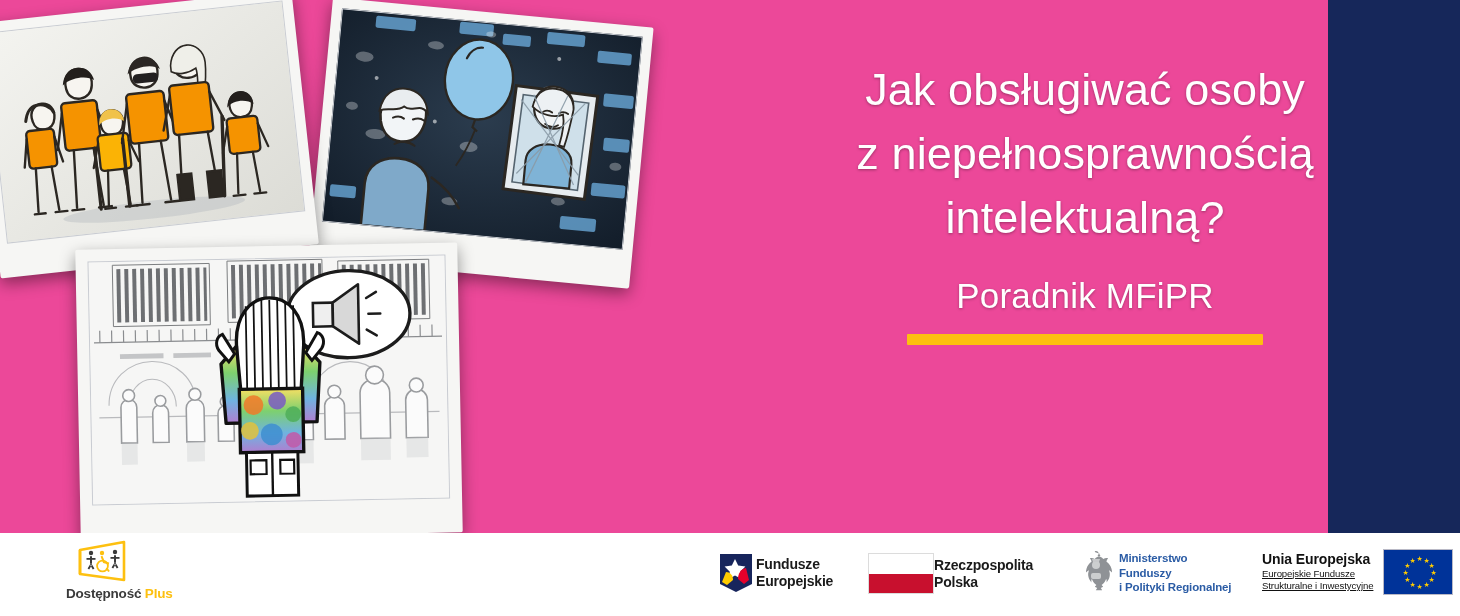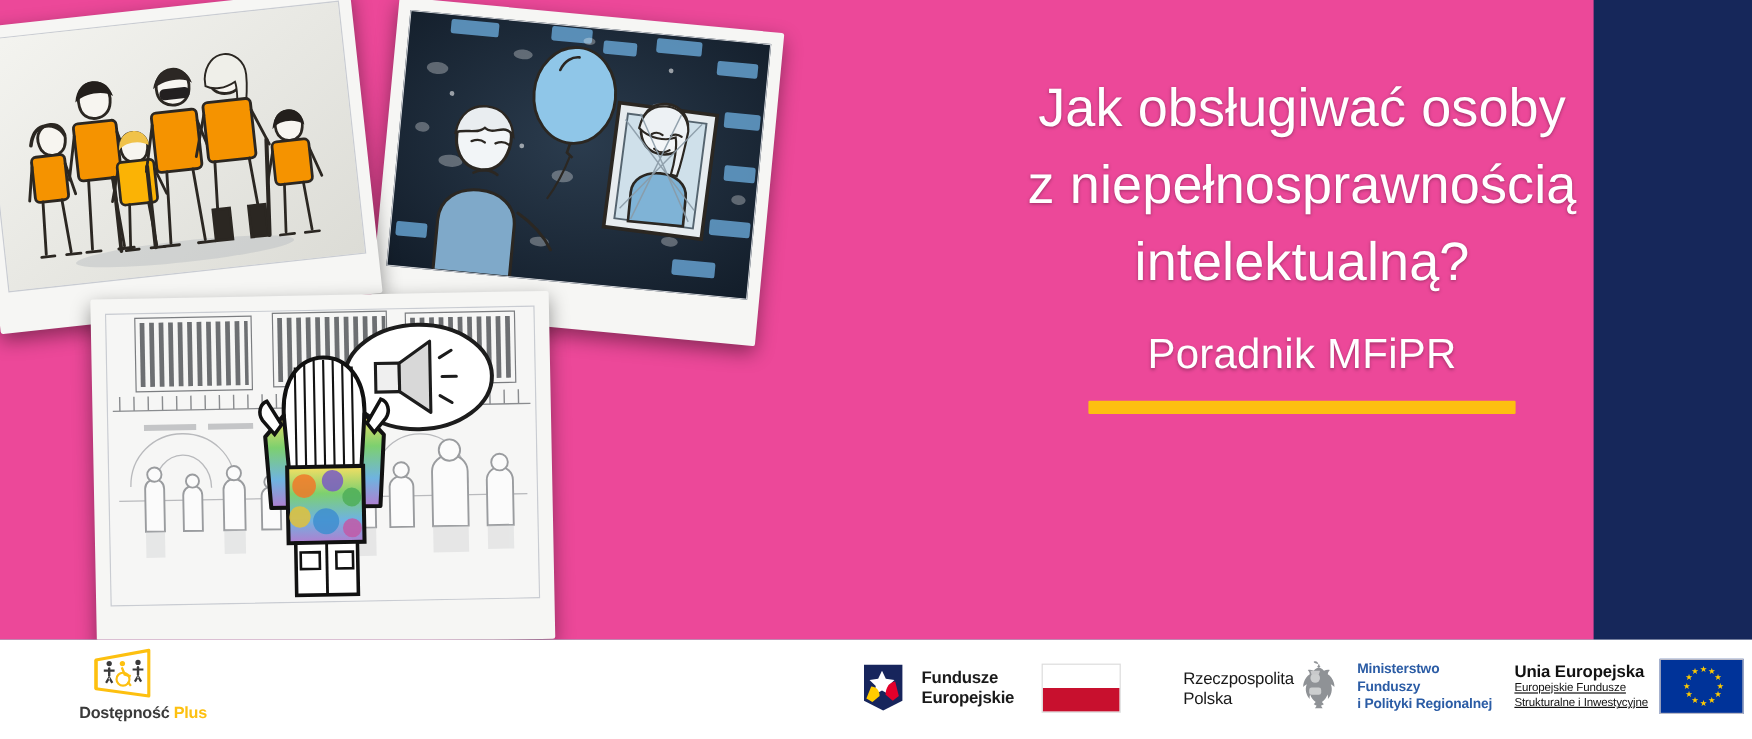--- a/index.html
+++ b/index.html
@@ -117,21 +117,21 @@
     left: 0; top: 533px;
     width: 1460px;
     height: 83px;
     background: #ffffff;
     display: flex;
     align-items: center;
   }
   .logo {
     display: flex;
     align-items: center;
-    gap: 12px;
+    gap: 0;
   }
   .logo-text { line-height: 1.18; }
 
   
   #logo-dostepnosc {
     position: absolute;
     left: 66px; top: 6px;
     flex-direction: column;
     gap: 3px;
     align-items: flex-start;
@@ -152,23 +152,22 @@
   }
 
   
   #logo-rp { position: absolute; left: 868px; top: 20px; }
   #logo-rp .flag {
     width: 66px; height: 41px;
     border: 1px solid #dcdcdc;
     background: linear-gradient(#ffffff 0 50%, #c8102e 50% 100%);
   }
   #logo-rp .logo-text {
-    font-size: 14px; font-weight: normal; color: #1a1a1a;
+    font-size: 14px; font-weight: bold; color: #1a1a1a;
     letter-spacing: -0.2px;
-    margin-left: 40px;
   }
 
   
   #logo-mfipr { position: absolute; left: 1073px; top: 14px; }
   #logo-mfipr .logo-text {
     font-size: 11.5px; font-weight: bold; color: #2b5ca5;
     letter-spacing: -0.15px; line-height: 1.28;
   }
 
   

